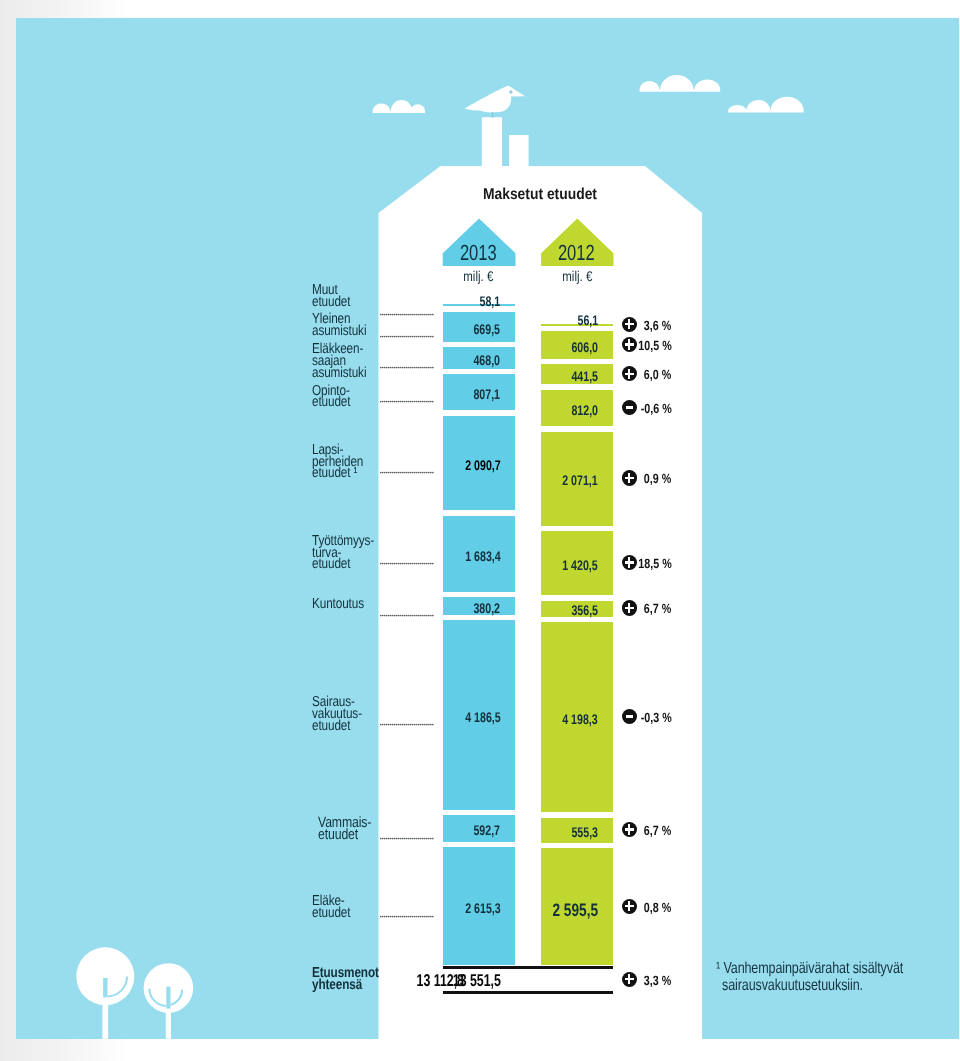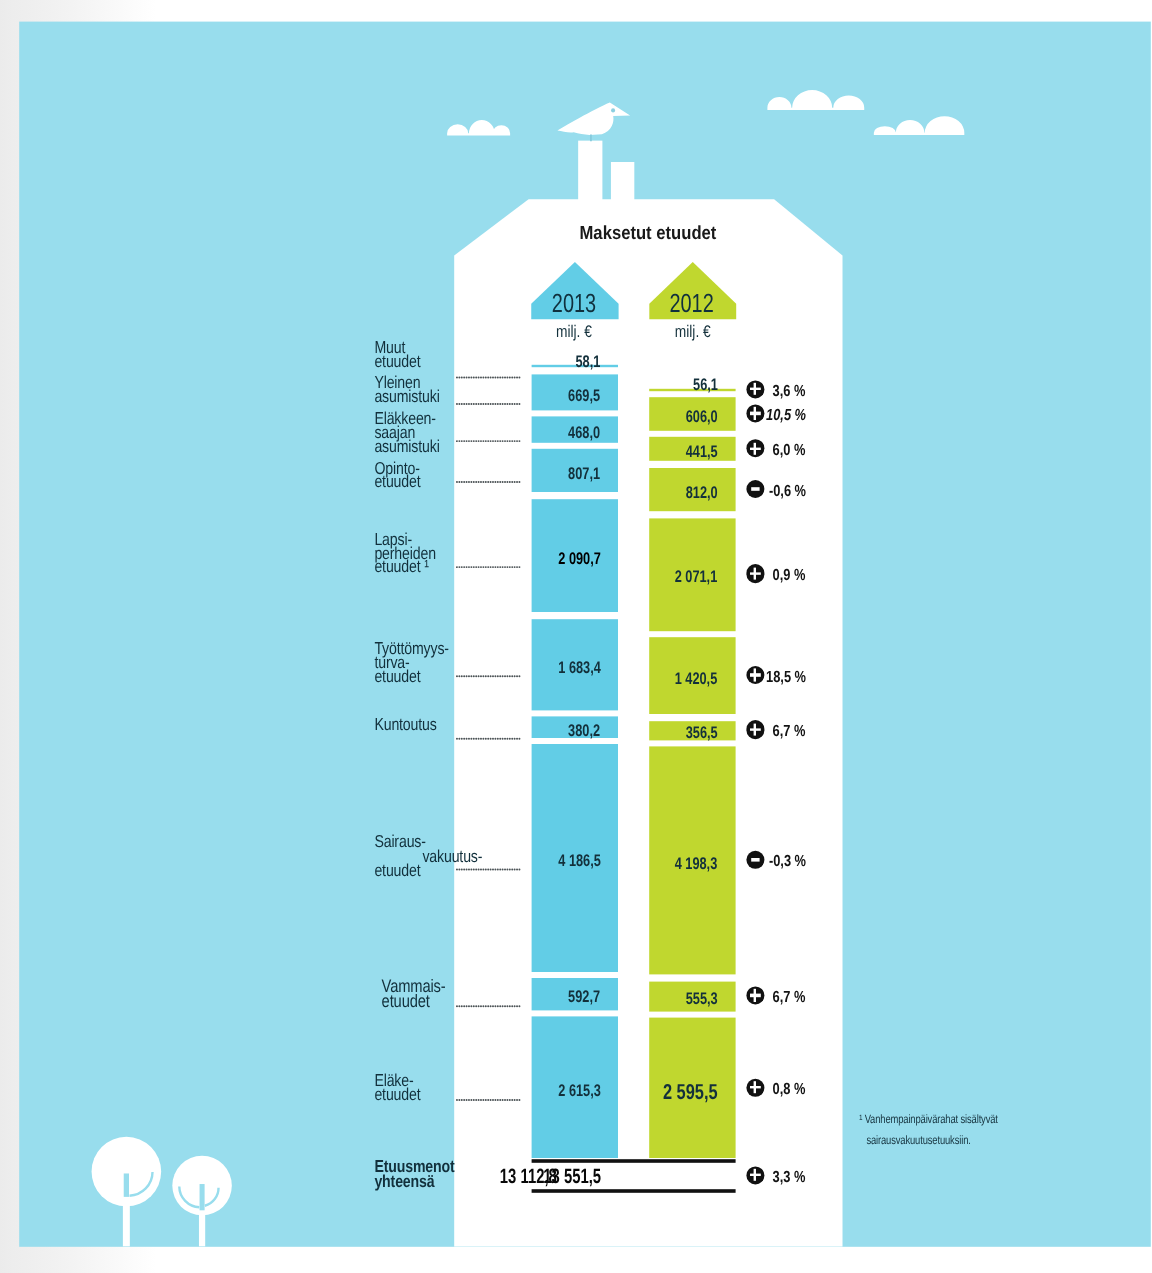--- a/index.html
+++ b/index.html
@@ -136,21 +136,21 @@
             <line x1="0.7" y1="1.6" x2="53.999999999999986" y2="1.6" stroke="#4c5356" stroke-width="1.65" stroke-linecap="round" stroke-dasharray="0.01 2"></line>
           </svg></div>
         <div class="rowlabel" style="position: absolute; left: 296.9px; top: 580.655px; font-size: 14.4px; line-height: 11.9px;">
           <div style="display: block; white-space: nowrap;"><span style="display: inline-block; transform: scaleX(0.818); transform-origin: left center;">Kuntoutus</span></div>
         </div>
         <div style="position: absolute; left: 364.8px; top: 586.297px; width: 54.7px; height: 3.2px;"><svg width="54.69999999999999" height="3.2" viewBox="0 0 54.69999999999999 3.2">
             <line x1="0.7" y1="1.6" x2="53.999999999999986" y2="1.6" stroke="#4c5356" stroke-width="1.65" stroke-linecap="round" stroke-dasharray="0.01 2"></line>
           </svg></div>
         <div class="rowlabel" style="position: absolute; left: 296.9px; top: 679.155px; font-size: 14.4px; line-height: 11.9px;">
           <div style="display: block; white-space: nowrap;"><span style="display: inline-block; transform: scaleX(0.818); transform-origin: left center;">Sairaus-</span></div>
-          <div style="display: block; white-space: nowrap; margin-left: 40px;"><span style="display: inline-block; transform: scaleX(0.818); transform-origin: left center;">vakuutus-</span></div>
+          <div style="display: block; white-space: nowrap;"><span style="display: inline-block; transform: scaleX(0.818); transform-origin: left center;">vakuutus-</span></div>
           <div style="display: block; white-space: nowrap;"><span style="display: inline-block; transform: scaleX(0.818); transform-origin: left center;">etuudet</span></div>
         </div>
         <div style="position: absolute; left: 364.8px; top: 695.018px; width: 54.7px; height: 3.2px;"><svg width="54.69999999999999" height="3.2" viewBox="0 0 54.69999999999999 3.2">
             <line x1="0.7" y1="1.6" x2="53.999999999999986" y2="1.6" stroke="#4c5356" stroke-width="1.65" stroke-linecap="round" stroke-dasharray="0.01 2"></line>
           </svg></div>
         <div class="rowlabel" style="position: absolute; left: 302px; top: 798.655px; font-size: 15px; line-height: 11.9px;">
           <div style="display: block; white-space: nowrap;"><span style="display: inline-block; transform: scaleX(0.818); transform-origin: left center;">Vammais-</span></div>
           <div style="display: block; white-space: nowrap;"><span style="display: inline-block; transform: scaleX(0.818); transform-origin: left center;">etuudet</span></div>
         </div>
         <div style="position: absolute; left: 364.8px; top: 808.548px; width: 54.7px; height: 3.2px;"><svg width="54.69999999999999" height="3.2" viewBox="0 0 54.69999999999999 3.2">
@@ -165,21 +165,21 @@
           </svg></div>
         <div style="position: absolute; left: 606.2px; top: 298.415px; width: 15.2px; height: 15.2px; border-radius: 50%; background: rgb(17, 17, 17);">
           <i style="position: absolute; background: rgb(255, 255, 255); display: block; left: 3.3px; top: 6.47px; width: 8.6px; height: 2.25px;"></i>
           <i style="position: absolute; background: rgb(255, 255, 255); display: block; top: 2.5px; left: 6.47px; height: 10.2px; width: 2.25px;"></i>
         </div>
         <div style="position: absolute; white-space: nowrap; left: 456.1px; top: 299.357px; width: 200px; text-align: right; color: rgb(19, 19, 19); font-weight: bold; font-size: 13.4px;"><span style="display: inline-block; transform: scaleX(0.8); transform-origin: right center;">3,6 %</span></div>
         <div style="position: absolute; left: 606.2px; top: 318.795px; width: 15.2px; height: 15.2px; border-radius: 50%; background: rgb(17, 17, 17);">
           <i style="position: absolute; background: rgb(255, 255, 255); display: block; left: 3.3px; top: 6.47px; width: 8.6px; height: 2.25px;"></i>
           <i style="position: absolute; background: rgb(255, 255, 255); display: block; top: 2.5px; left: 6.47px; height: 10.2px; width: 2.25px;"></i>
         </div>
-        <div style="position: absolute; white-space: nowrap; left: 456.1px; top: 319.737px; width: 200px; text-align: right; color: rgb(19, 19, 19); font-weight: bold; font-size: 13.4px; font-style: italic;"><span style="display: inline-block; transform: scaleX(0.8); transform-origin: right center;">10,5 %</span></div>
+        <div style="position: absolute; white-space: nowrap; left: 456.1px; top: 319.737px; width: 200px; text-align: right; color: rgb(19, 19, 19); font-weight: bold; font-size: 13.4px;"><span style="display: inline-block; transform: scaleX(0.8); transform-origin: right center;">10,5 %</span></div>
         <div style="position: absolute; left: 606.2px; top: 347.895px; width: 15.2px; height: 15.2px; border-radius: 50%; background: rgb(17, 17, 17);">
           <i style="position: absolute; background: rgb(255, 255, 255); display: block; left: 3.3px; top: 6.47px; width: 8.6px; height: 2.25px;"></i>
           <i style="position: absolute; background: rgb(255, 255, 255); display: block; top: 2.5px; left: 6.47px; height: 10.2px; width: 2.25px;"></i>
         </div>
         <div style="position: absolute; white-space: nowrap; left: 456.1px; top: 348.837px; width: 200px; text-align: right; color: rgb(19, 19, 19); font-weight: bold; font-size: 13.4px;"><span style="display: inline-block; transform: scaleX(0.8); transform-origin: right center;">6,0 %</span></div>
         <div style="position: absolute; left: 606.2px; top: 381.655px; width: 15.2px; height: 15.2px; border-radius: 50%; background: rgb(17, 17, 17);">
           <i style="position: absolute; background: rgb(255, 255, 255); display: block; left: 3.9px; top: 6.47px; width: 7.4px; height: 2.25px;"></i>
         </div>
         <div style="position: absolute; white-space: nowrap; left: 456.1px; top: 382.597px; width: 200px; text-align: right; color: rgb(19, 19, 19); font-weight: bold; font-size: 13.4px;"><span style="display: inline-block; transform: scaleX(0.8); transform-origin: right center;">-0,6 %</span></div>
         <div style="position: absolute; left: 606.2px; top: 452.285px; width: 15.2px; height: 15.2px; border-radius: 50%; background: rgb(17, 17, 17);">
@@ -222,19 +222,19 @@
         <div style="position: absolute; white-space: nowrap; left: 456.1px; top: 954.442px; width: 200px; text-align: right; color: rgb(19, 19, 19); font-weight: bold; font-size: 13.4px;"><span style="display: inline-block; transform: scaleX(0.8); transform-origin: right center;">3,3 %</span></div>
         <div class="rowlabel bold" style="position: absolute; left: 296.9px; top: 949.855px; font-size: 14.4px; line-height: 11.9px; font-weight: bold;">
           <div style="display: block; white-space: nowrap;"><span style="display: inline-block; transform: scaleX(0.818); transform-origin: left center;">Etuusmenot</span></div>
           <div style="display: block; white-space: nowrap;"><span style="display: inline-block; transform: scaleX(0.818); transform-origin: left center;">yhteensä</span></div>
         </div>
         <div style="position: absolute; white-space: nowrap; left: 362.5px; top: 168.054px; width: 323.6px; text-align: center; color: rgb(25, 25, 25); font-weight: bold; font-size: 15.8px;"><span style="display: inline-block; transform: scaleX(0.878); transform-origin: center center;">Maksetut etuudet</span></div>
         <div style="position: absolute; white-space: nowrap; left: 386.7px; top: 221.804px; width: 152.8px; text-align: center; color: rgb(16, 48, 61); font-size: 21.9px;"><span style="display: inline-block; transform: scaleX(0.758); transform-origin: center center;">2013</span></div>
         <div style="position: absolute; white-space: nowrap; left: 386.7px; top: 249.76px; width: 152.8px; text-align: center; color: rgb(19, 48, 59); font-size: 14px;"><span style="display: inline-block; transform: scaleX(0.82); transform-origin: center center;">milj. €</span></div>
         <div style="position: absolute; white-space: nowrap; left: 485.1px; top: 221.804px; width: 152.4px; text-align: center; color: rgb(16, 48, 61); font-size: 21.9px;"><span style="display: inline-block; transform: scaleX(0.758); transform-origin: center center;">2012</span></div>
         <div style="position: absolute; white-space: nowrap; left: 485.1px; top: 249.76px; width: 152.4px; text-align: center; color: rgb(19, 48, 59); font-size: 14px;"><span style="display: inline-block; transform: scaleX(0.82); transform-origin: center center;">milj. €</span></div>
-        <div id="footnote" style="position: absolute; left: 700.7px; top: 908px; color: rgb(22, 51, 63); font-size: 10px; line-height: 16.5px; text-decoration: underline;">
+        <div id="footnote" style="position: absolute; left: 700.7px; top: 943px; color: rgb(22, 51, 63); font-size: 16px; line-height: 16.5px; text-decoration: underline;">
           <div style="display: block; white-space: nowrap;"><span style="display: inline-block; transform: scaleX(0.785); transform-origin: left center;">¹ Vanhempainpäivärahat sisältyvät</span></div>
           <div style="display: block; white-space: nowrap; margin-left: 5.6px;"><span style="display: inline-block; transform: scaleX(0.785); transform-origin: left center;">sairausvakuutusetuuksiin.</span></div>
         </div>
       </div>
   </div>
 </div>
 
 </body></html>

